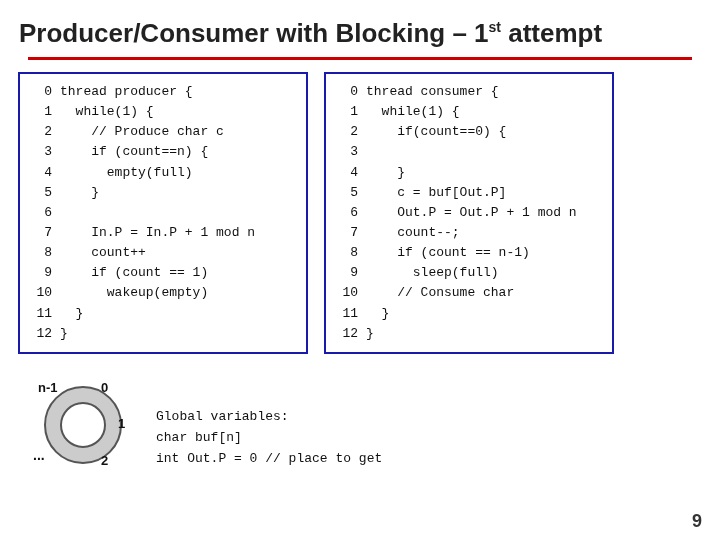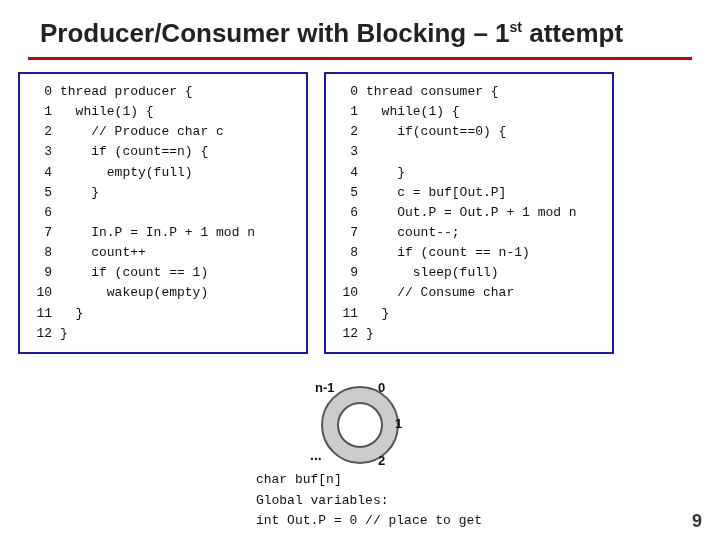--- a/index.html
+++ b/index.html
@@ -8,21 +8,21 @@
       height: 540px;
       background: #fff;
       font-family: Arial, sans-serif;
       overflow: hidden;
       position: relative;
     }
     .title {
       font-size: 26px;
       font-weight: bold;
       color: #222;
-      padding: 18px 28px 8px 40px;
+      padding: 18px 28px 8px 19px;
     }
     .title sup {
       font-size: 14px;
     }
     .underline {
       height: 3px;
       background: #c00;
       margin: 0 28px 12px 28px;
     }
     .code-area {
@@ -55,22 +55,22 @@
     }
     .line-code {
       font-family: 'Courier New', Courier, monospace;
       font-size: 13px;
       white-space: pre;
       text-align: right;
     }
     .italic { }
     .bottom-area {
       display: flex;
-      flex-direction: column;
-      align-items: center;
+      flex-direction: row;
+      align-items: flex-end;
       padding: 10px 28px 0 28px;
       margin-top: 6px;
     }
     .ring-diagram {
       position: relative;
       width: 110px;
       height: 100px;
       flex-shrink: 0;
     }
     .global-vars {
@@ -217,19 +217,19 @@
       <circle cx="55" cy="55" r="22" fill="white" stroke="#555" stroke-width="2"></circle>
 
       <text x="10" y="22" font-family="Arial" font-size="13" font-weight="bold" fill="#111">n-1</text>
       <text x="73" y="22" font-family="Arial" font-size="13" font-weight="bold" fill="#111">0</text>
       <text x="90" y="58" font-family="Arial" font-size="13" font-weight="bold" fill="#111">1</text>
       <text x="73" y="95" font-family="Arial" font-size="13" font-weight="bold" fill="#111">2</text>
       <text x="5" y="90" font-family="Arial" font-size="14" font-weight="bold" fill="#111">...</text>
     </svg>
   </div>
   <div class="global-vars">
+    <div>Global variables:</div>
     <div>    char buf[n]</div>
-    <div>Global variables:</div>
     <div>    int  Out.P = 0  // place to get</div>
   </div>
 </div>
 
 <div class="slide-num">9</div>
 
 </body></html>

